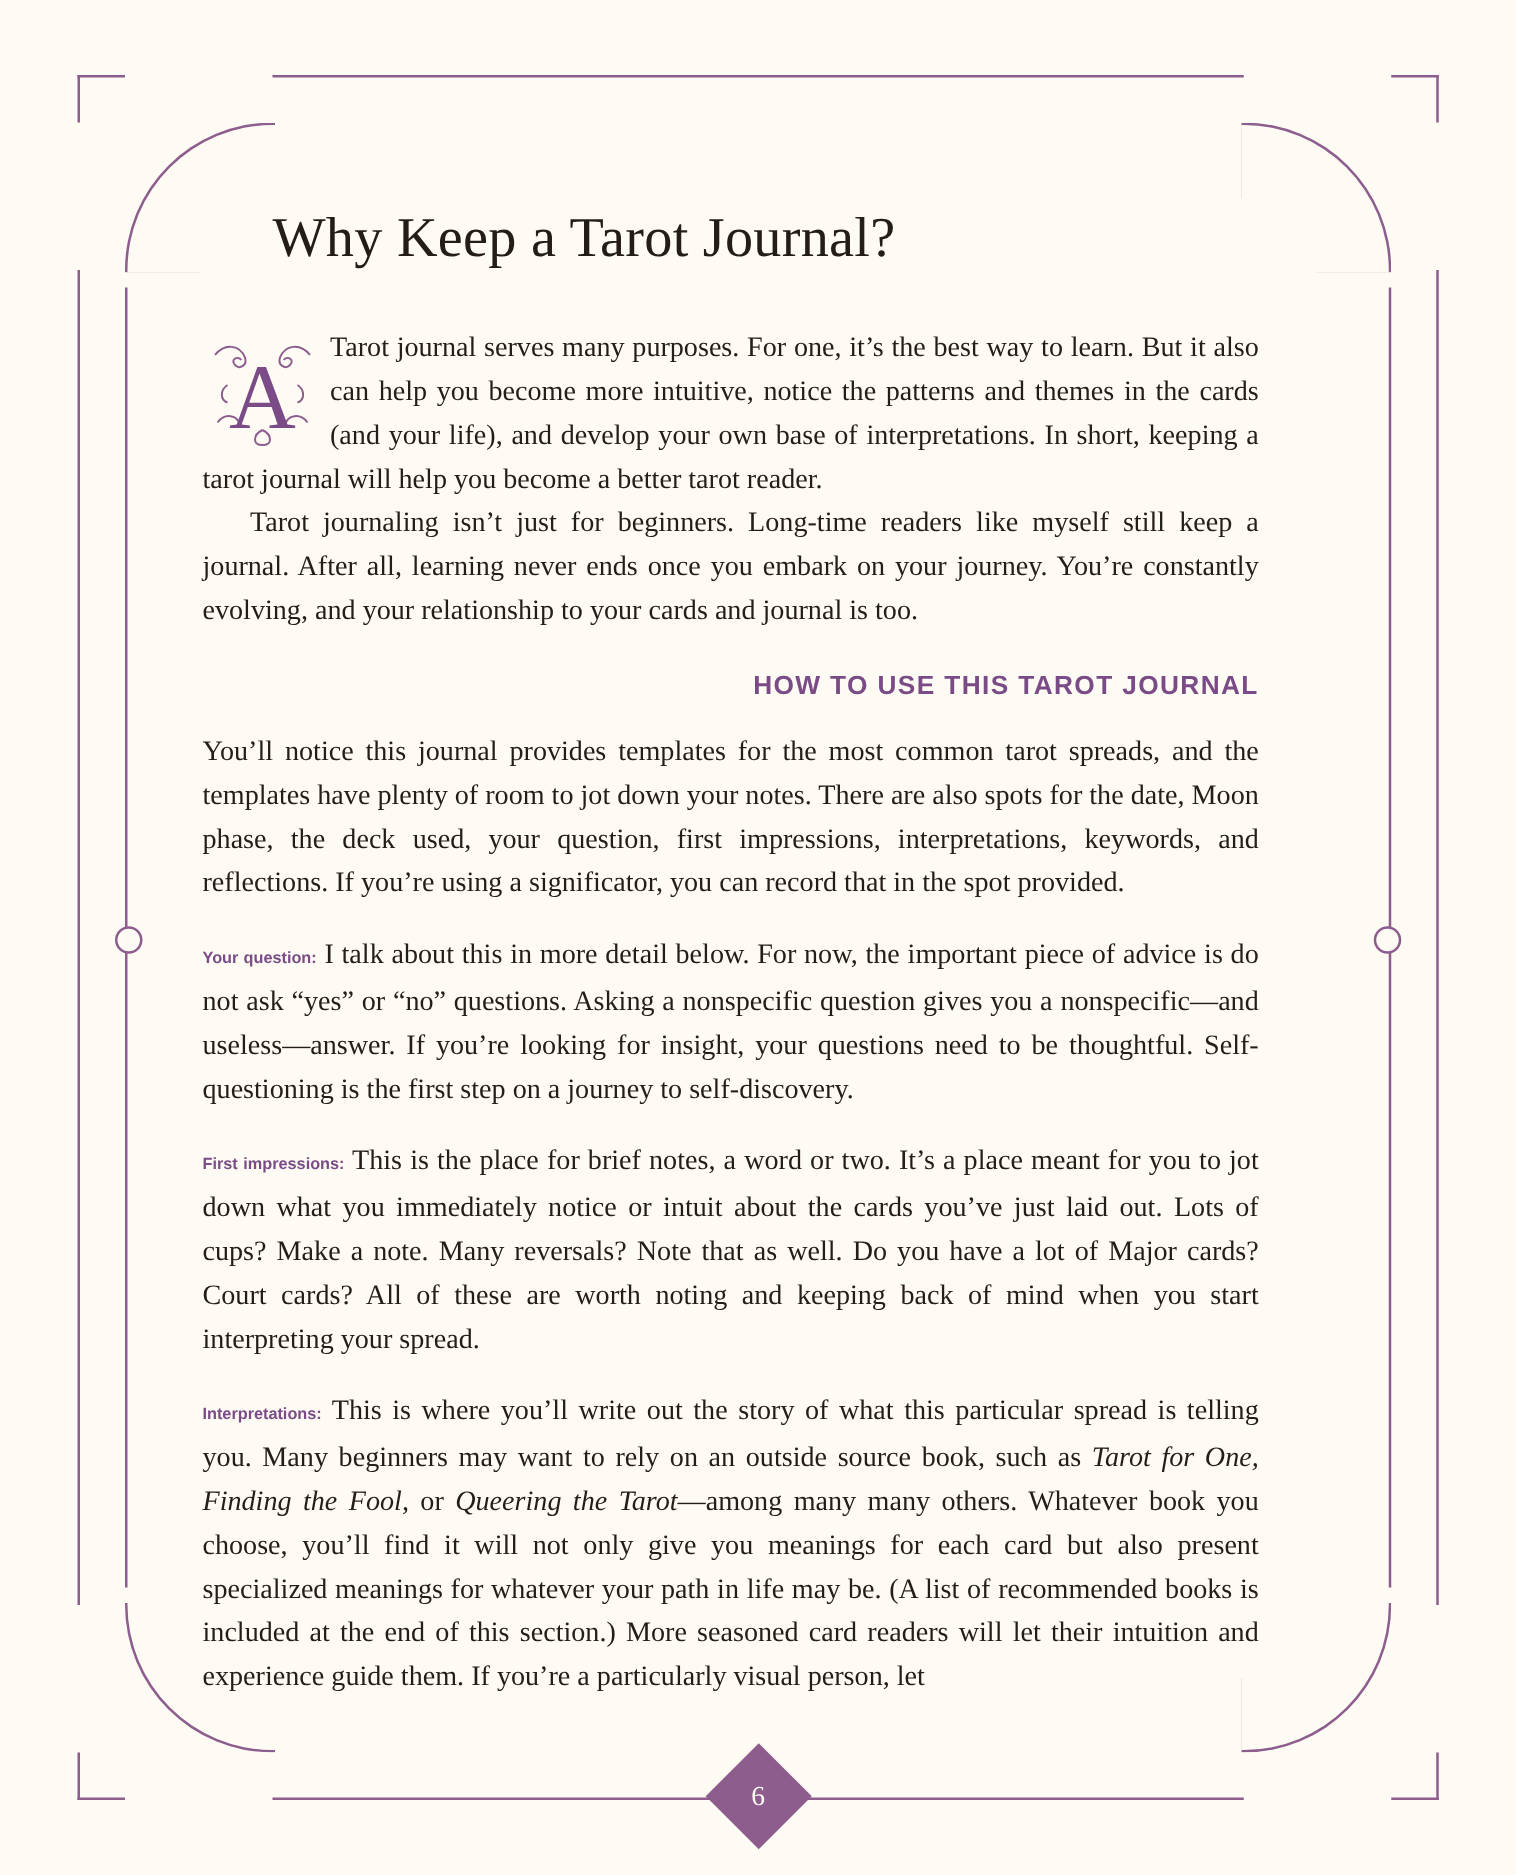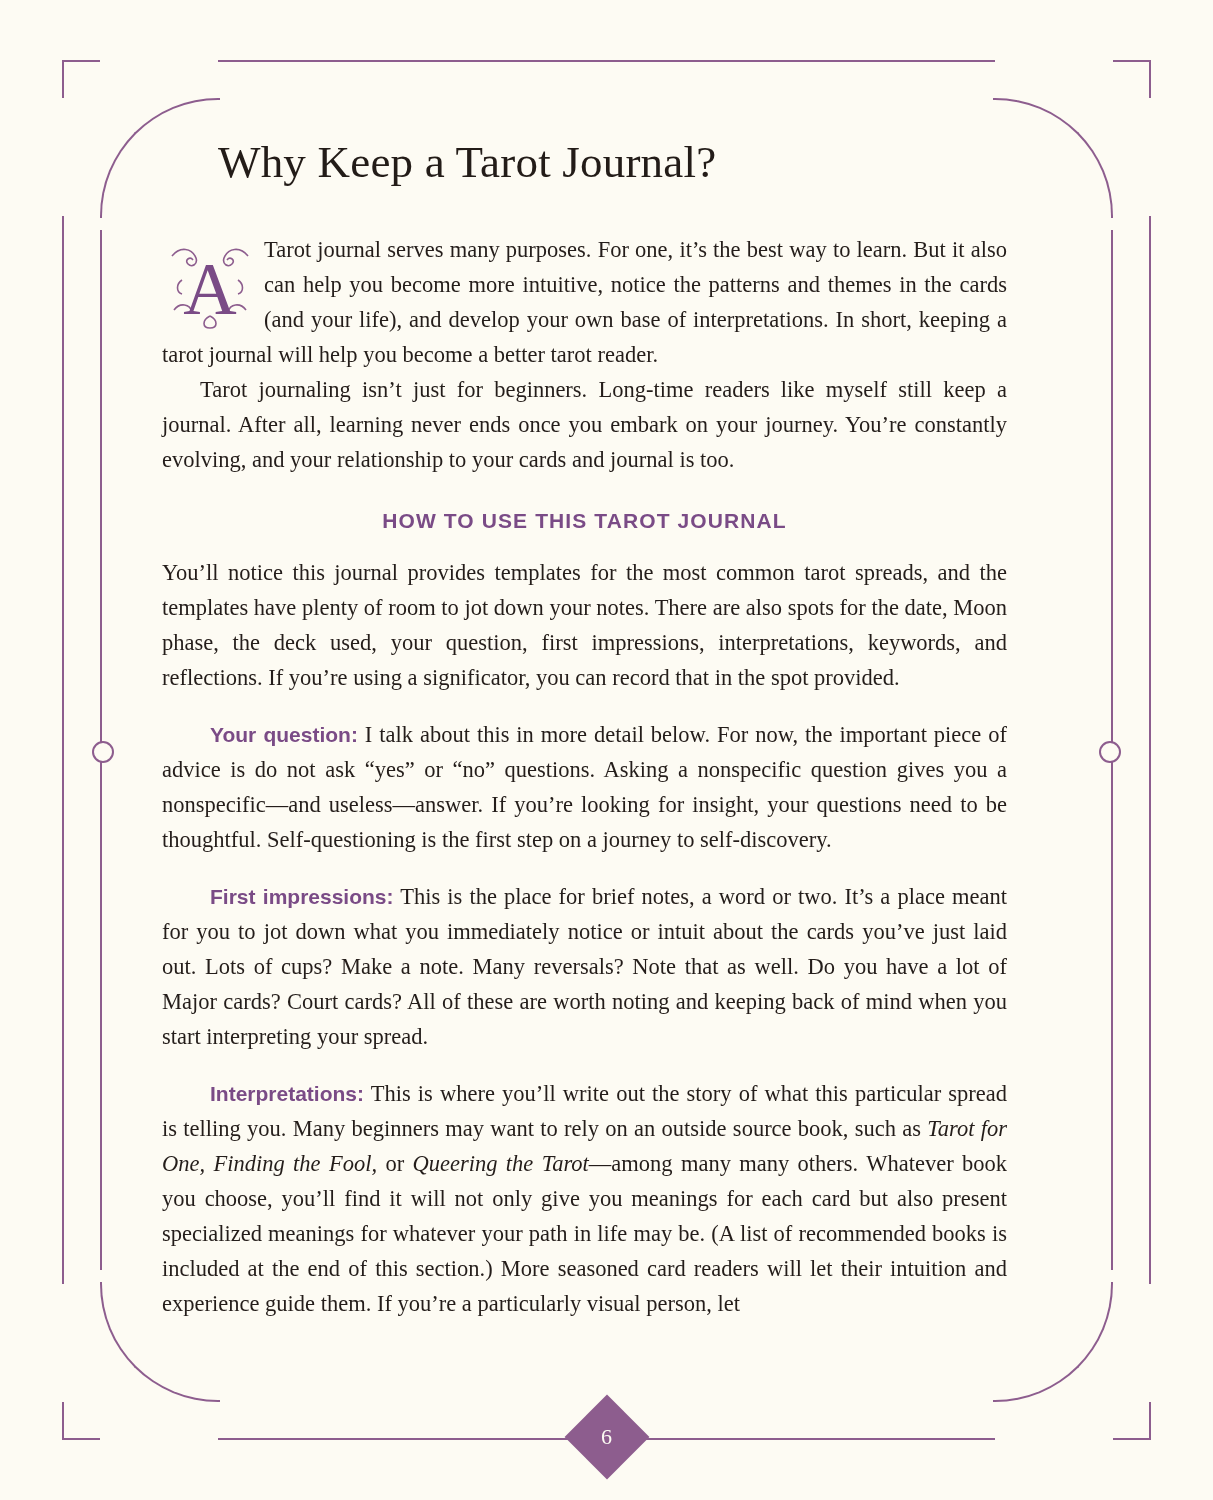--- a/index.html
+++ b/index.html
@@ -75,21 +75,21 @@
     border-radius: 50%;
     background: #fdfbf3;
   }
   .dot-left  { left: 30px;  top: 50%; margin-top: -9px; }
   .dot-right { right: 30px; top: 50%; margin-top: -9px; }
 
   
   .page {
     position: absolute;
     left: 162px;
-    top: 136px;
+    top: 164px;
     width: 845px;
   }
   h1.title {
     font-family: "Liberation Serif", serif;
     font-weight: normal;
     font-size: 45px;
     letter-spacing: 0.2px;
     margin: 0 0 44px 0;
     padding-left: 56px;
     color: #231c18;
@@ -115,34 +115,33 @@
   .dropcap {
     float: left;
     width: 96px;
     height: 96px;
     margin: 4px 6px 0 0;
     position: relative;
   }
   .dropcap svg { display: block; }
 
   h2.section {
-    text-align: center;
+    text-align: right;
     font-family: "Liberation Sans", sans-serif;
     font-size: 21px;
     font-weight: bold;
     letter-spacing: 1.1px;
     color: #7a4b86;
     margin: 32px 0 22px 0;
   }
   .lead {
     font-family: "Liberation Sans", sans-serif;
     font-weight: bold;
-    font-size: 21px;
+    font-size: 13px;
     color: #7a4b86;
-    margin-left: 48px;
   }
   em { font-style: italic; }
 
   
   .folio {
     position: absolute;
     left: 50%;
     bottom: 26px;
     transform: translateX(-50%);
     width: 74px;

